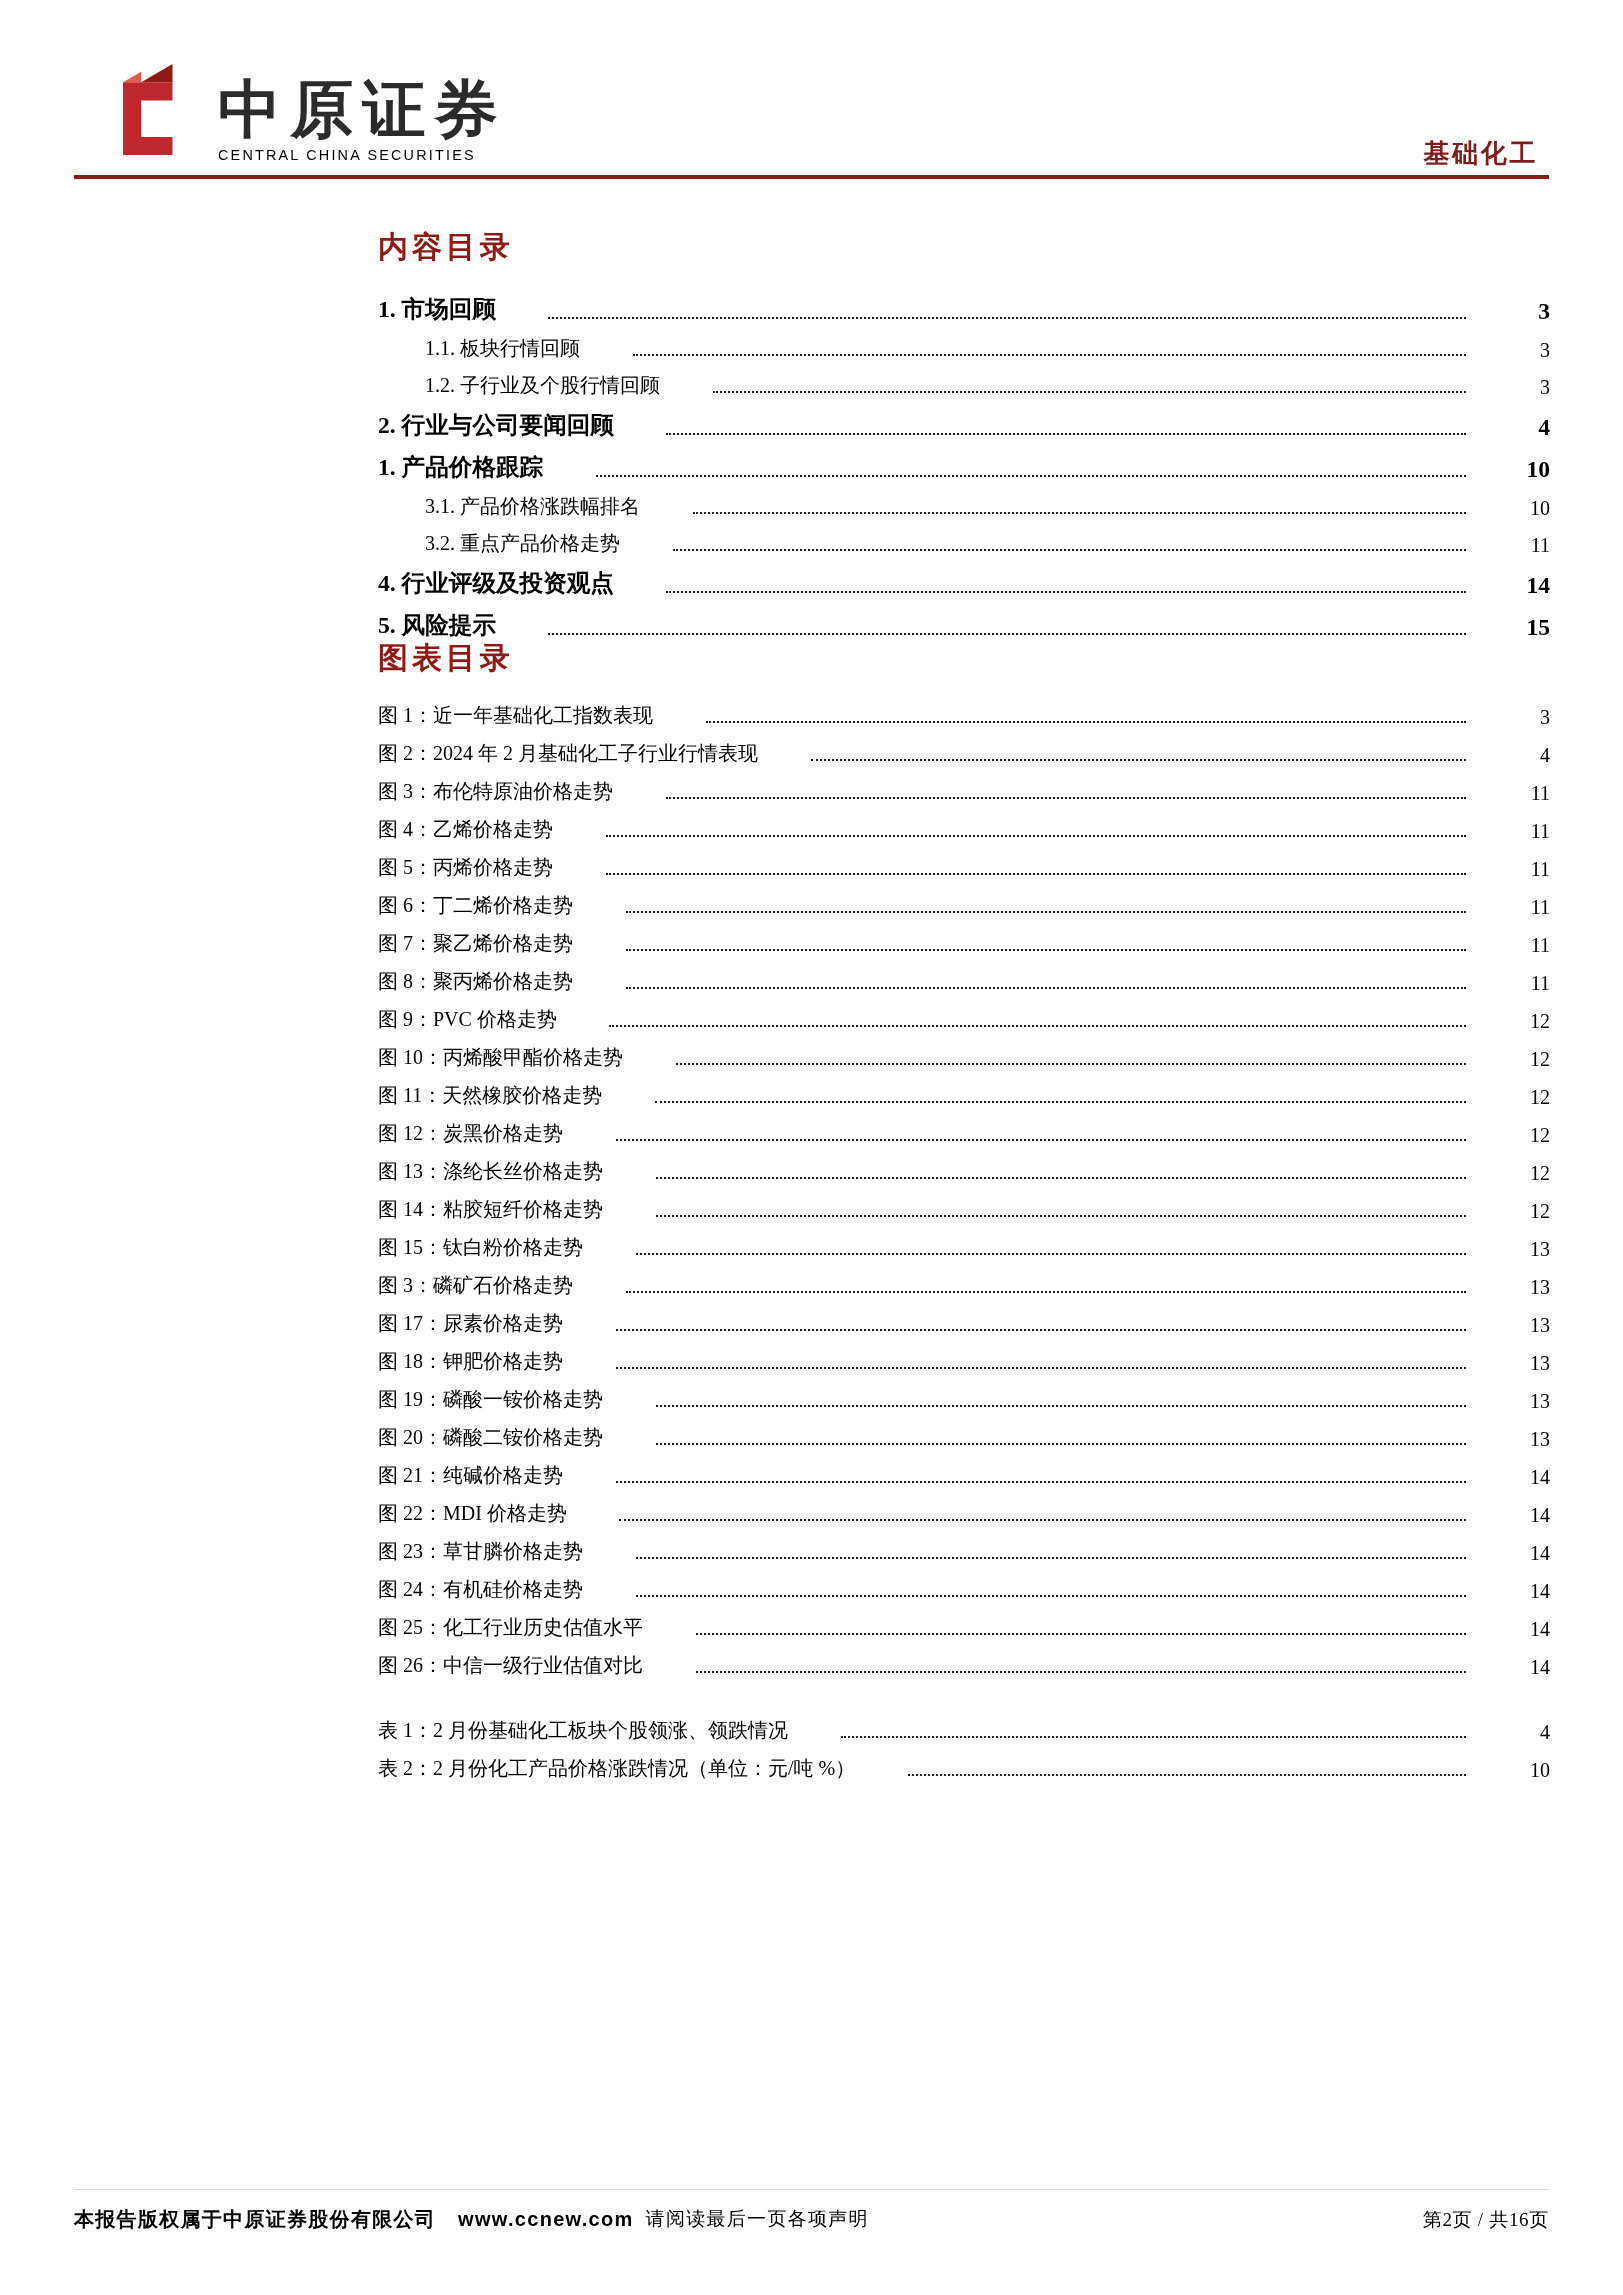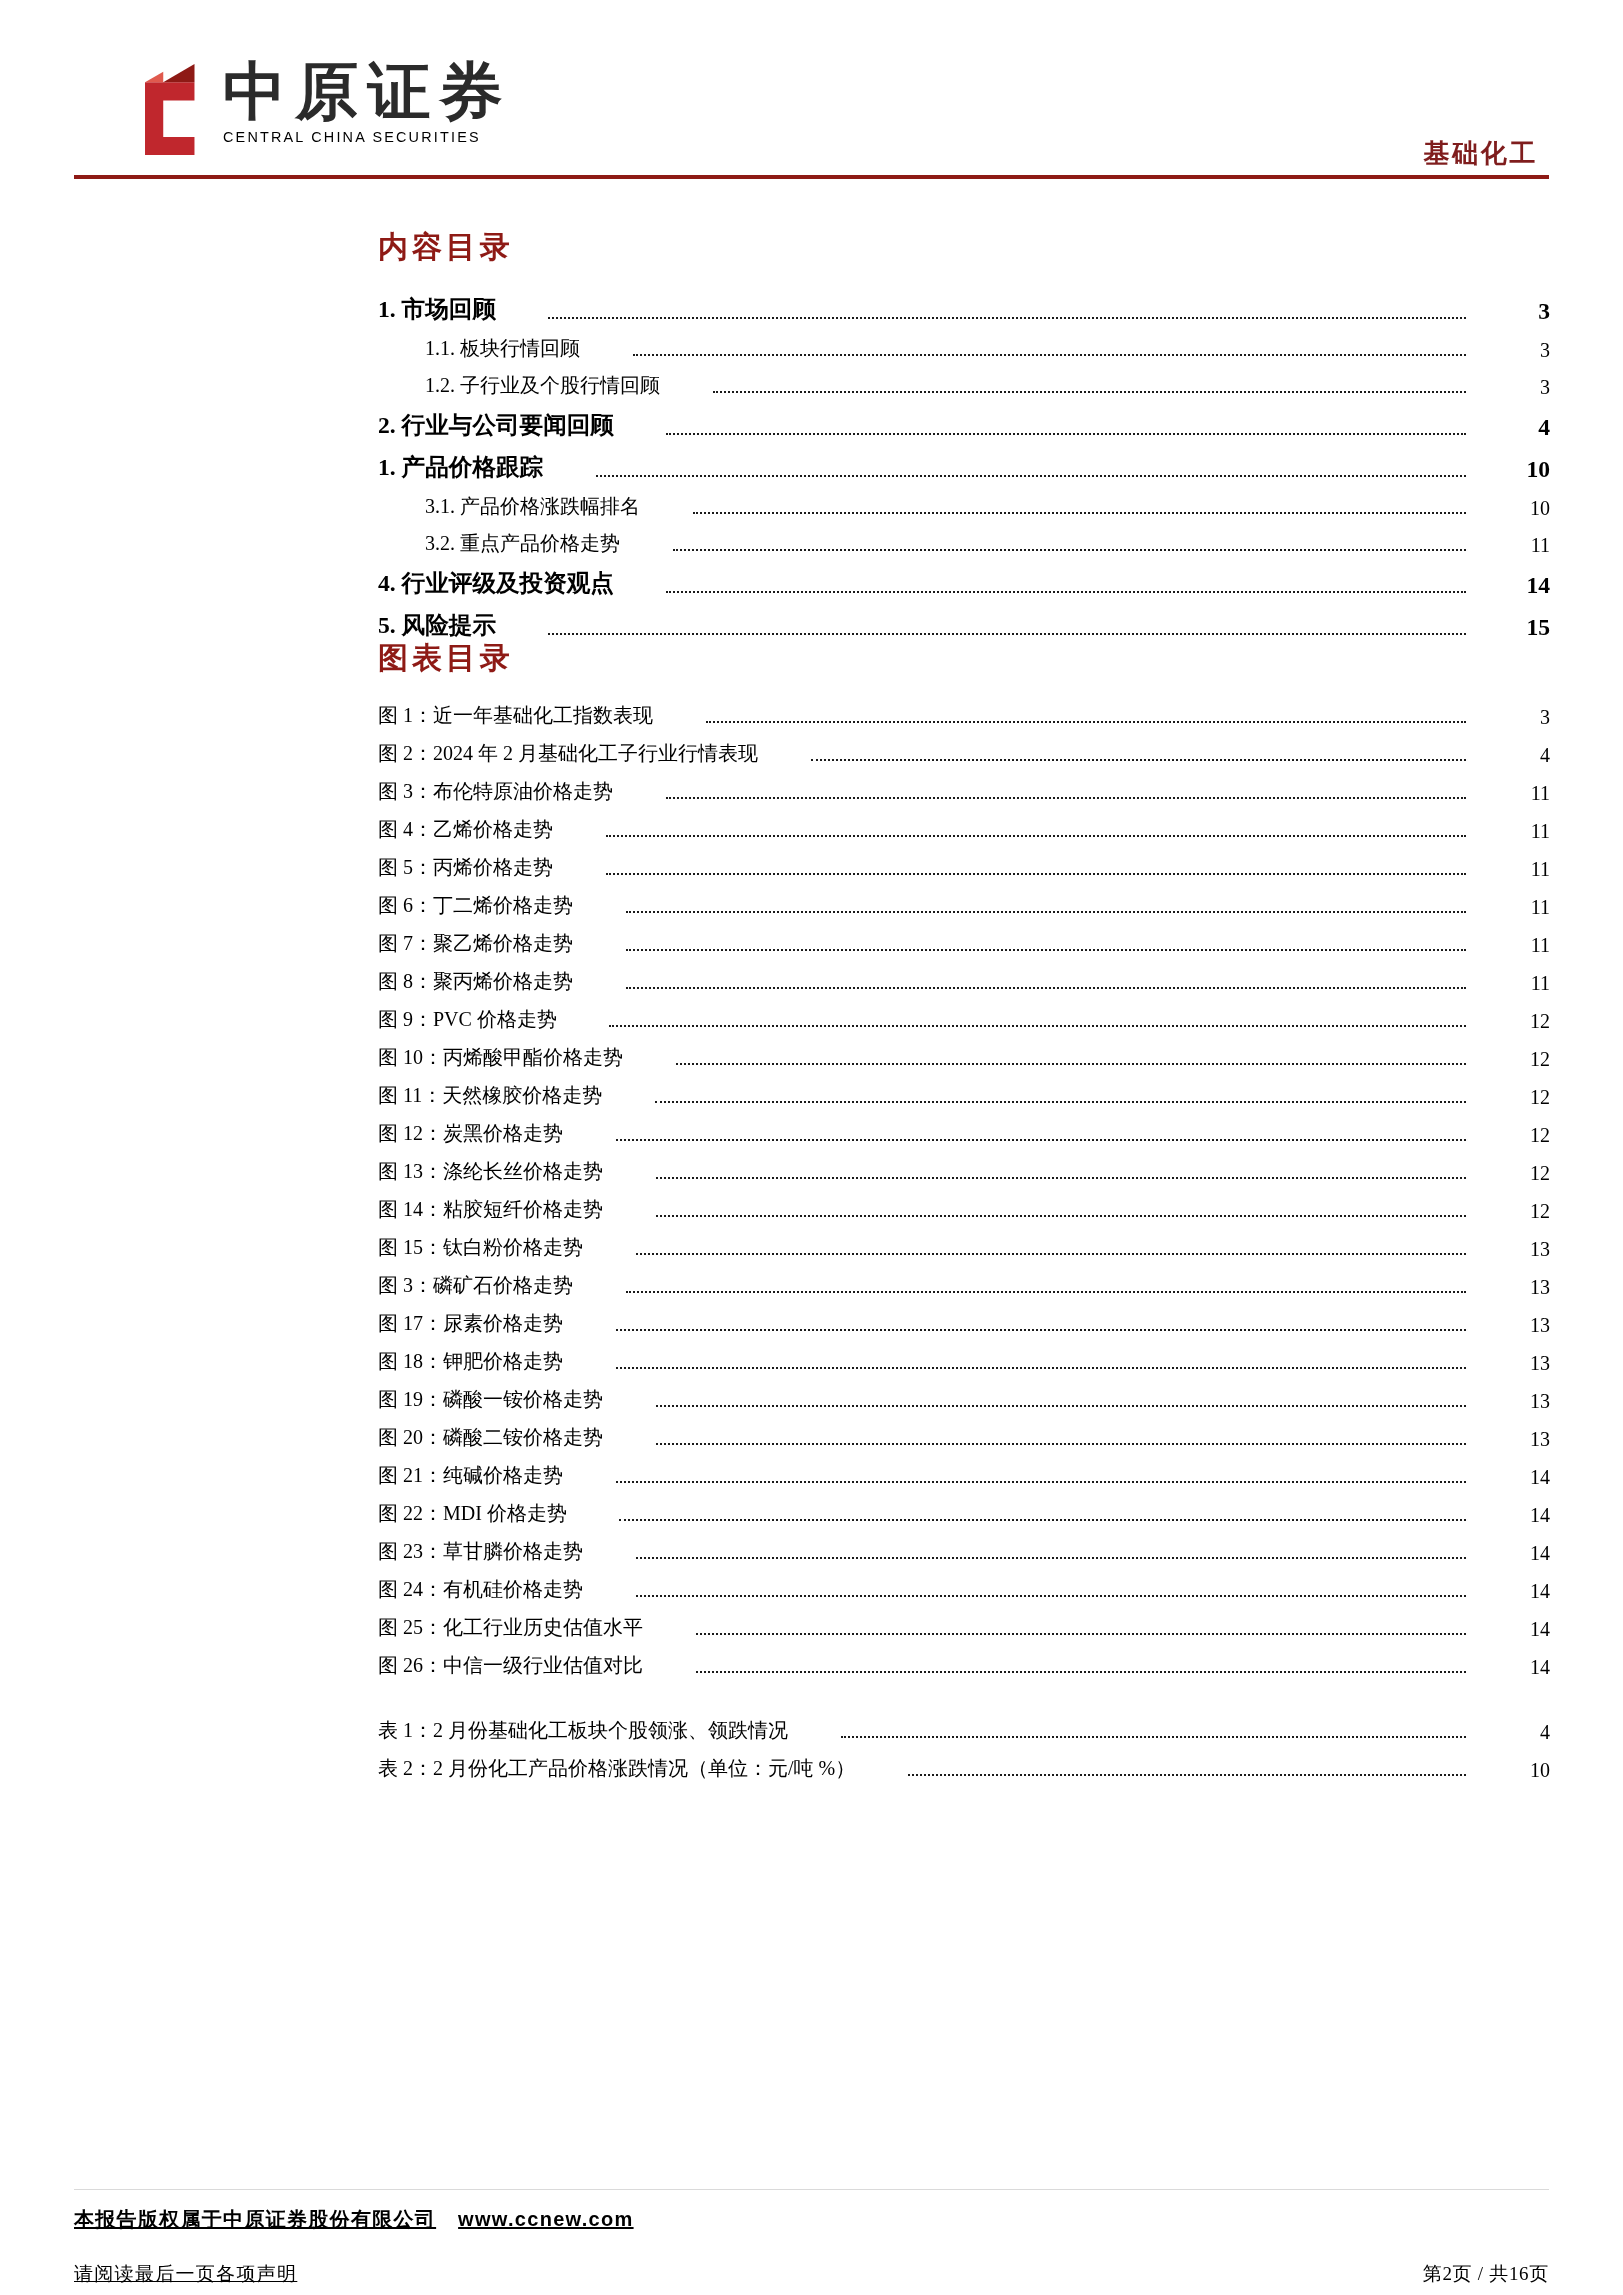--- a/index.html
+++ b/index.html
@@ -4,21 +4,21 @@
 <style>
   * { margin:0; padding:0; box-sizing:border-box; }
   html,body { background:#ffffff; }
   body {
     width:1623px; height:2295px; position:relative; overflow:hidden;
     font-family:"Liberation Serif","DejaVu Serif",serif; color:#000;
   }
   .page { position:absolute; inset:0; }
 
   
-  .logo { position:absolute; left:132px; top:60px; display:flex; align-items:flex-start; gap:9px; }
+  .logo { position:absolute; left:110px; top:60px; display:flex; align-items:flex-end; gap:26px; }
   .logo-icon svg { display:block; }
   .logo-cn {
     font-size:63px; font-weight:bold; letter-spacing:9.2px; color:#2b2b2b;
     line-height:1.02; font-family:"Liberation Serif","DejaVu Serif",serif;
   }
   .logo-en {
     font-size:14.4px; letter-spacing:2.2px; color:#000000; margin-top:5.2px;
     font-family:"Liberation Sans","DejaVu Sans",sans-serif; font-weight:normal;
   }
   .header-category {
@@ -48,21 +48,21 @@
 
   .fig-list .toc-row, .tab-list .toc-row { height:38px; font-size:20px; }
   .tab-list { margin-top:27.5px; }
 
   
   .footer {
     position:absolute; left:74px; right:74px; top:2189px;
     border-top:1.3px solid #dadada; padding-top:15.7px;
     display:flex; justify-content:space-between; align-items:flex-end;
   }
-  .footer-left { display:flex; flex-direction:column; gap:28px;text-decoration:underline; }
+  .footer-left { display:flex; flex-direction:row; gap:12px; }
   .footer-line1 { font-size:20px; font-weight:bold; letter-spacing:1.3px; }
   .footer-line1 .site { margin-left:22px; font-family:"Liberation Sans","DejaVu Sans",sans-serif; }
   .footer-line2 { font-size:19px; letter-spacing:1.3px; }
   .footer-pageinfo { font-size:19px; letter-spacing:0.7px; }
 </style>
 </head>
 <body>
 
 <div class="page">
 

